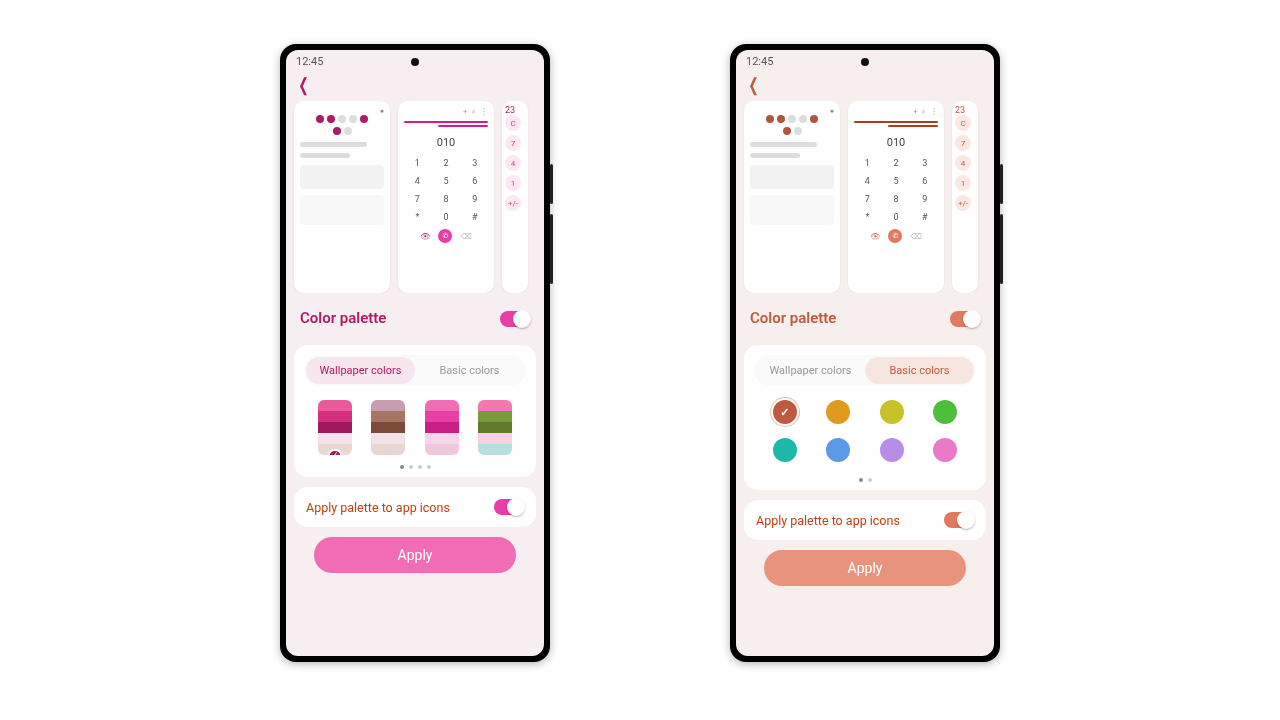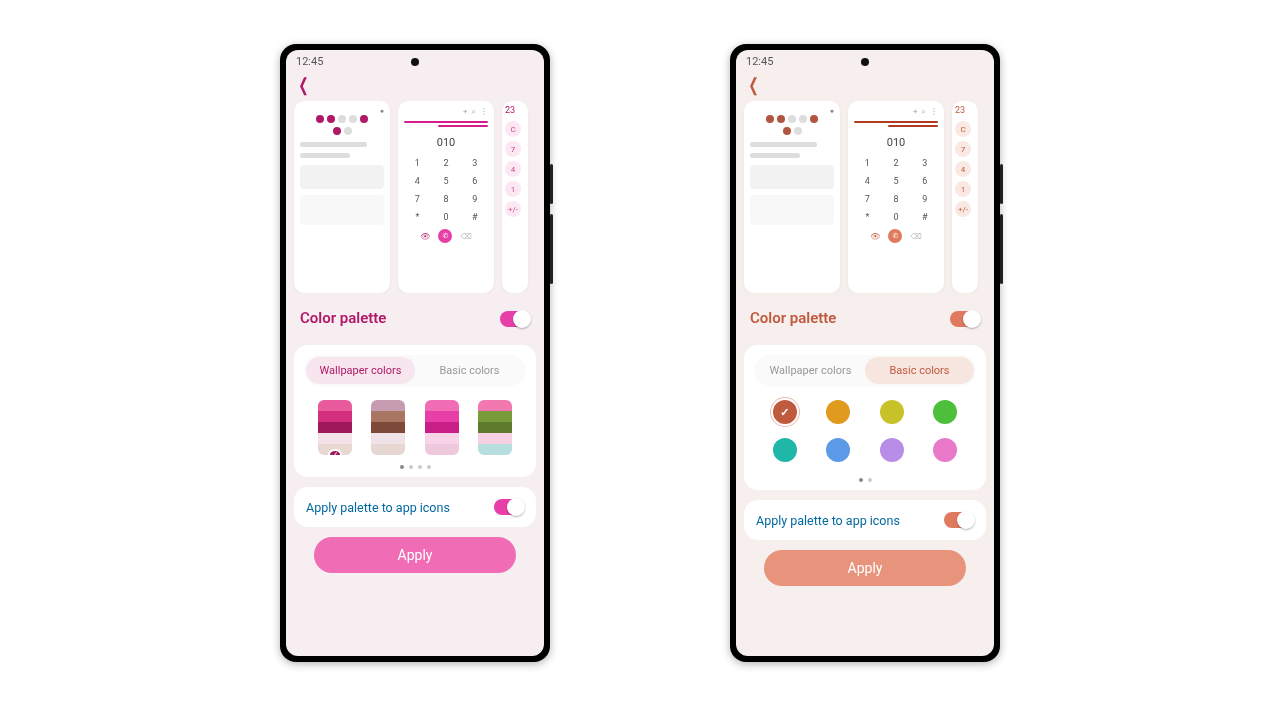--- a/index.html
+++ b/index.html
@@ -97,21 +97,21 @@
   .pink .hr-accent { background:#d81b8c; }
   .coral .hr-accent { background:#b03a1e; }
   .keypad-num { text-align:center; font-size:11px; color:#444; margin:8px 0 6px;}
   .keypad-grid { display:grid; grid-template-columns:repeat(3,1fr); gap:2px; text-align:center; font-size:9px; color:#555;}
   .keypad-grid div { padding:3px 0; }
   .keypad-bottom { display:flex; justify-content:center; gap:8px; margin-top:4px; align-items:center;}
   .call-btn { width:14px; height:14px; border-radius:50%; display:flex; align-items:center; justify-content:center; font-size:7px; color:#fff;}
   .pink .call-btn { background:#e83ea8; }
   .coral .call-btn { background:#e07a5f; }
   .calc-col { display:flex; flex-direction:column; gap:4px; font-size:8px; }
-  .calc-head { font-size:9px; margin-bottom:6px;}
+  .calc-head { font-size:9px; }
   .calc-cell { width:16px; height:16px; border-radius:8px; background:#f5e9ea; display:flex; align-items:center; justify-content:center;}
   .pink .calc-cell { color:#c94b8c; background:#fce8f2;}
   .coral .calc-cell { color:#c05a3e; background:#fae9e3;}
   .section-row {
     display: flex;
     justify-content: space-between;
     align-items: flex-end;
     padding: 16px 14px 8px;
   }
   .section-title { font-size: 15px; font-weight: 600; }
@@ -167,21 +167,21 @@
   .color-dot.selected { box-shadow:0 0 0 2px #fff, 0 0 0 3px rgba(192,90,62,0.4);}
   .dots { display:flex; justify-content:center; gap:5px; margin-top:10px;}
   .dot { width:4px; height:4px; border-radius:50%; background:#ccc;}
   .dot.active { background:#888;}
   .apply-row {
     margin: 0 8px;
     background:#fff;
     border-radius:14px;
     padding: 12px 12px;
     display:flex; justify-content:space-between; align-items:center;
-    font-size: 12.5px; color:#0369a1;
+    font-size: 12.5px; color:#c2410c;
   }
   .apply-btn {
     margin: 10px 28px 0;
     padding: 10px;
     border-radius: 20px;
     text-align: center;
     color: #fff;
     font-size: 14px;
     cursor: pointer;
   }

